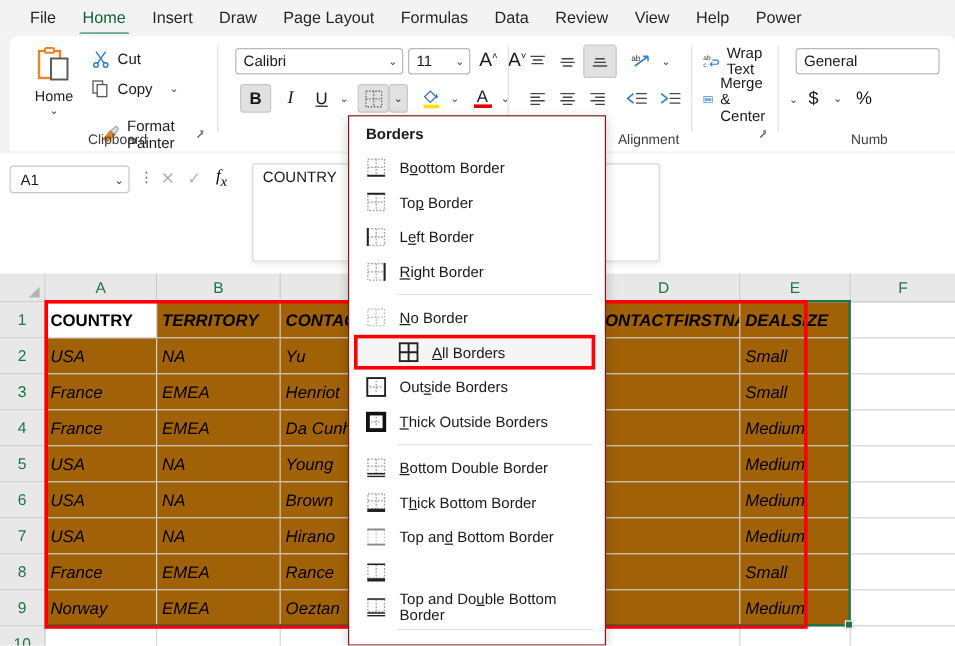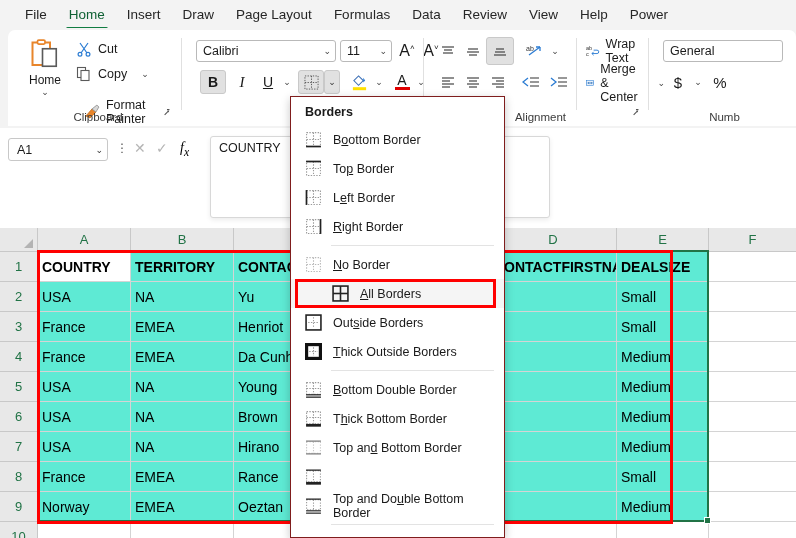--- a/index.html
+++ b/index.html
@@ -142,21 +142,21 @@
     border-right:1px solid #c8c8c8; border-bottom:1px solid #c8c8c8;
     display:flex; align-items:center; justify-content:center;
     font-size:13px; color:#217346; cursor:default;
   }
   .cell {
     position:absolute; height:30px; border-right:1px solid #d4d4d4;
     border-bottom:1px solid #d4d4d4; display:flex; align-items:center;
     padding-left:4px; font-size:14px; color:#000; overflow:hidden;
     white-space:nowrap; cursor:default;
   }
-  .cell.sel { background:#5eead4; }
+  .cell.sel { background:#a16207;font-style:italic; }
   .cell.hdr { font-weight:700; }
   .cell.active { background:#ffffff; }
 
   .selrect {
     position:absolute; border:3px solid #ff0000; pointer-events:none; z-index:30;
   }
   .grnline { position:absolute; background:#217346; pointer-events:none; z-index:29; }
   .fillhandle {
     position:absolute; width:7px; height:7px; background:#217346;
     border:1px solid #fff; z-index:32;

